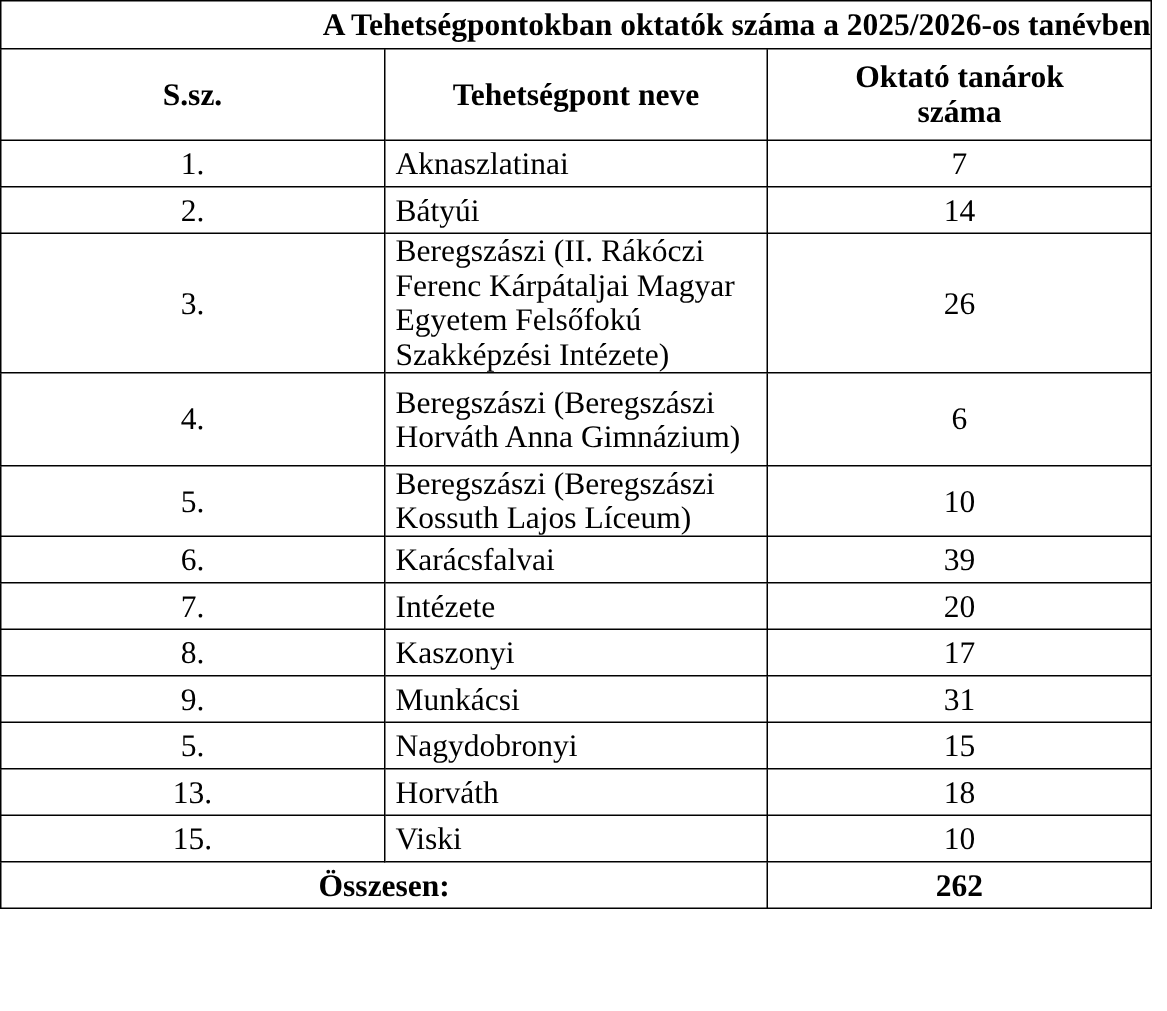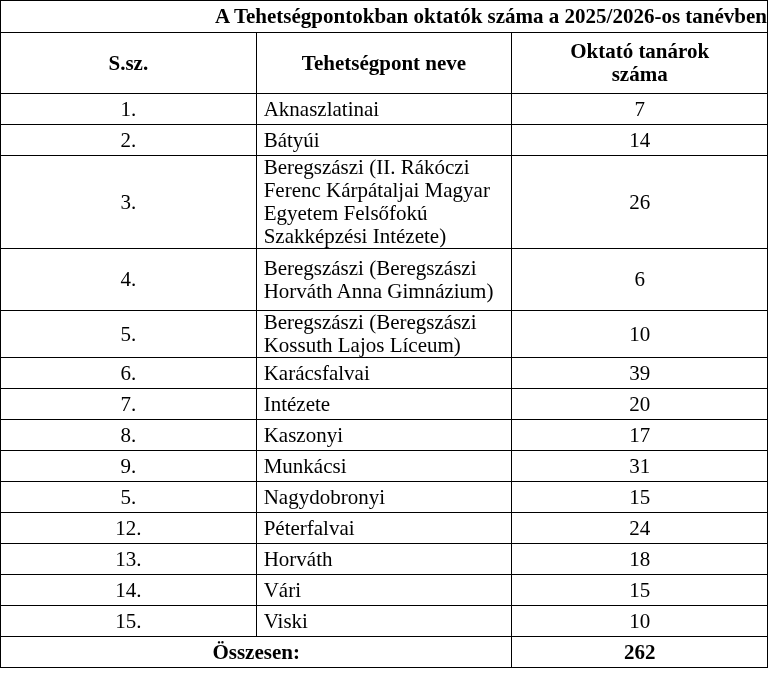--- a/index.html
+++ b/index.html
@@ -80,33 +80,23 @@
     <td class="c1">9.</td>
     <td class="c2">Munkácsi</td>
     <td class="c3">31</td>
   </tr>
   <tr class="r">
     <td class="c1">5.</td>
     <td class="c2">Nagydobronyi</td>
     <td class="c3">15</td>
   </tr>
   <tr class="r">
-    <td class="c1">12.</td>
-    <td class="c2">Péterfalvai</td>
-    <td class="c3">24</td>
-  </tr>
-  <tr class="r">
     <td class="c1">13.</td>
     <td class="c2">Horváth</td>
     <td class="c3">18</td>
-  </tr>
-  <tr class="r">
-    <td class="c1">14.</td>
-    <td class="c2">Vári</td>
-    <td class="c3">15</td>
   </tr>
   <tr class="r">
     <td class="c1">15.</td>
     <td class="c2">Viski</td>
     <td class="c3">10</td>
   </tr>
 
   <tr class="total">
     <td colspan="2">Összesen:</td>
     <td>262</td>

